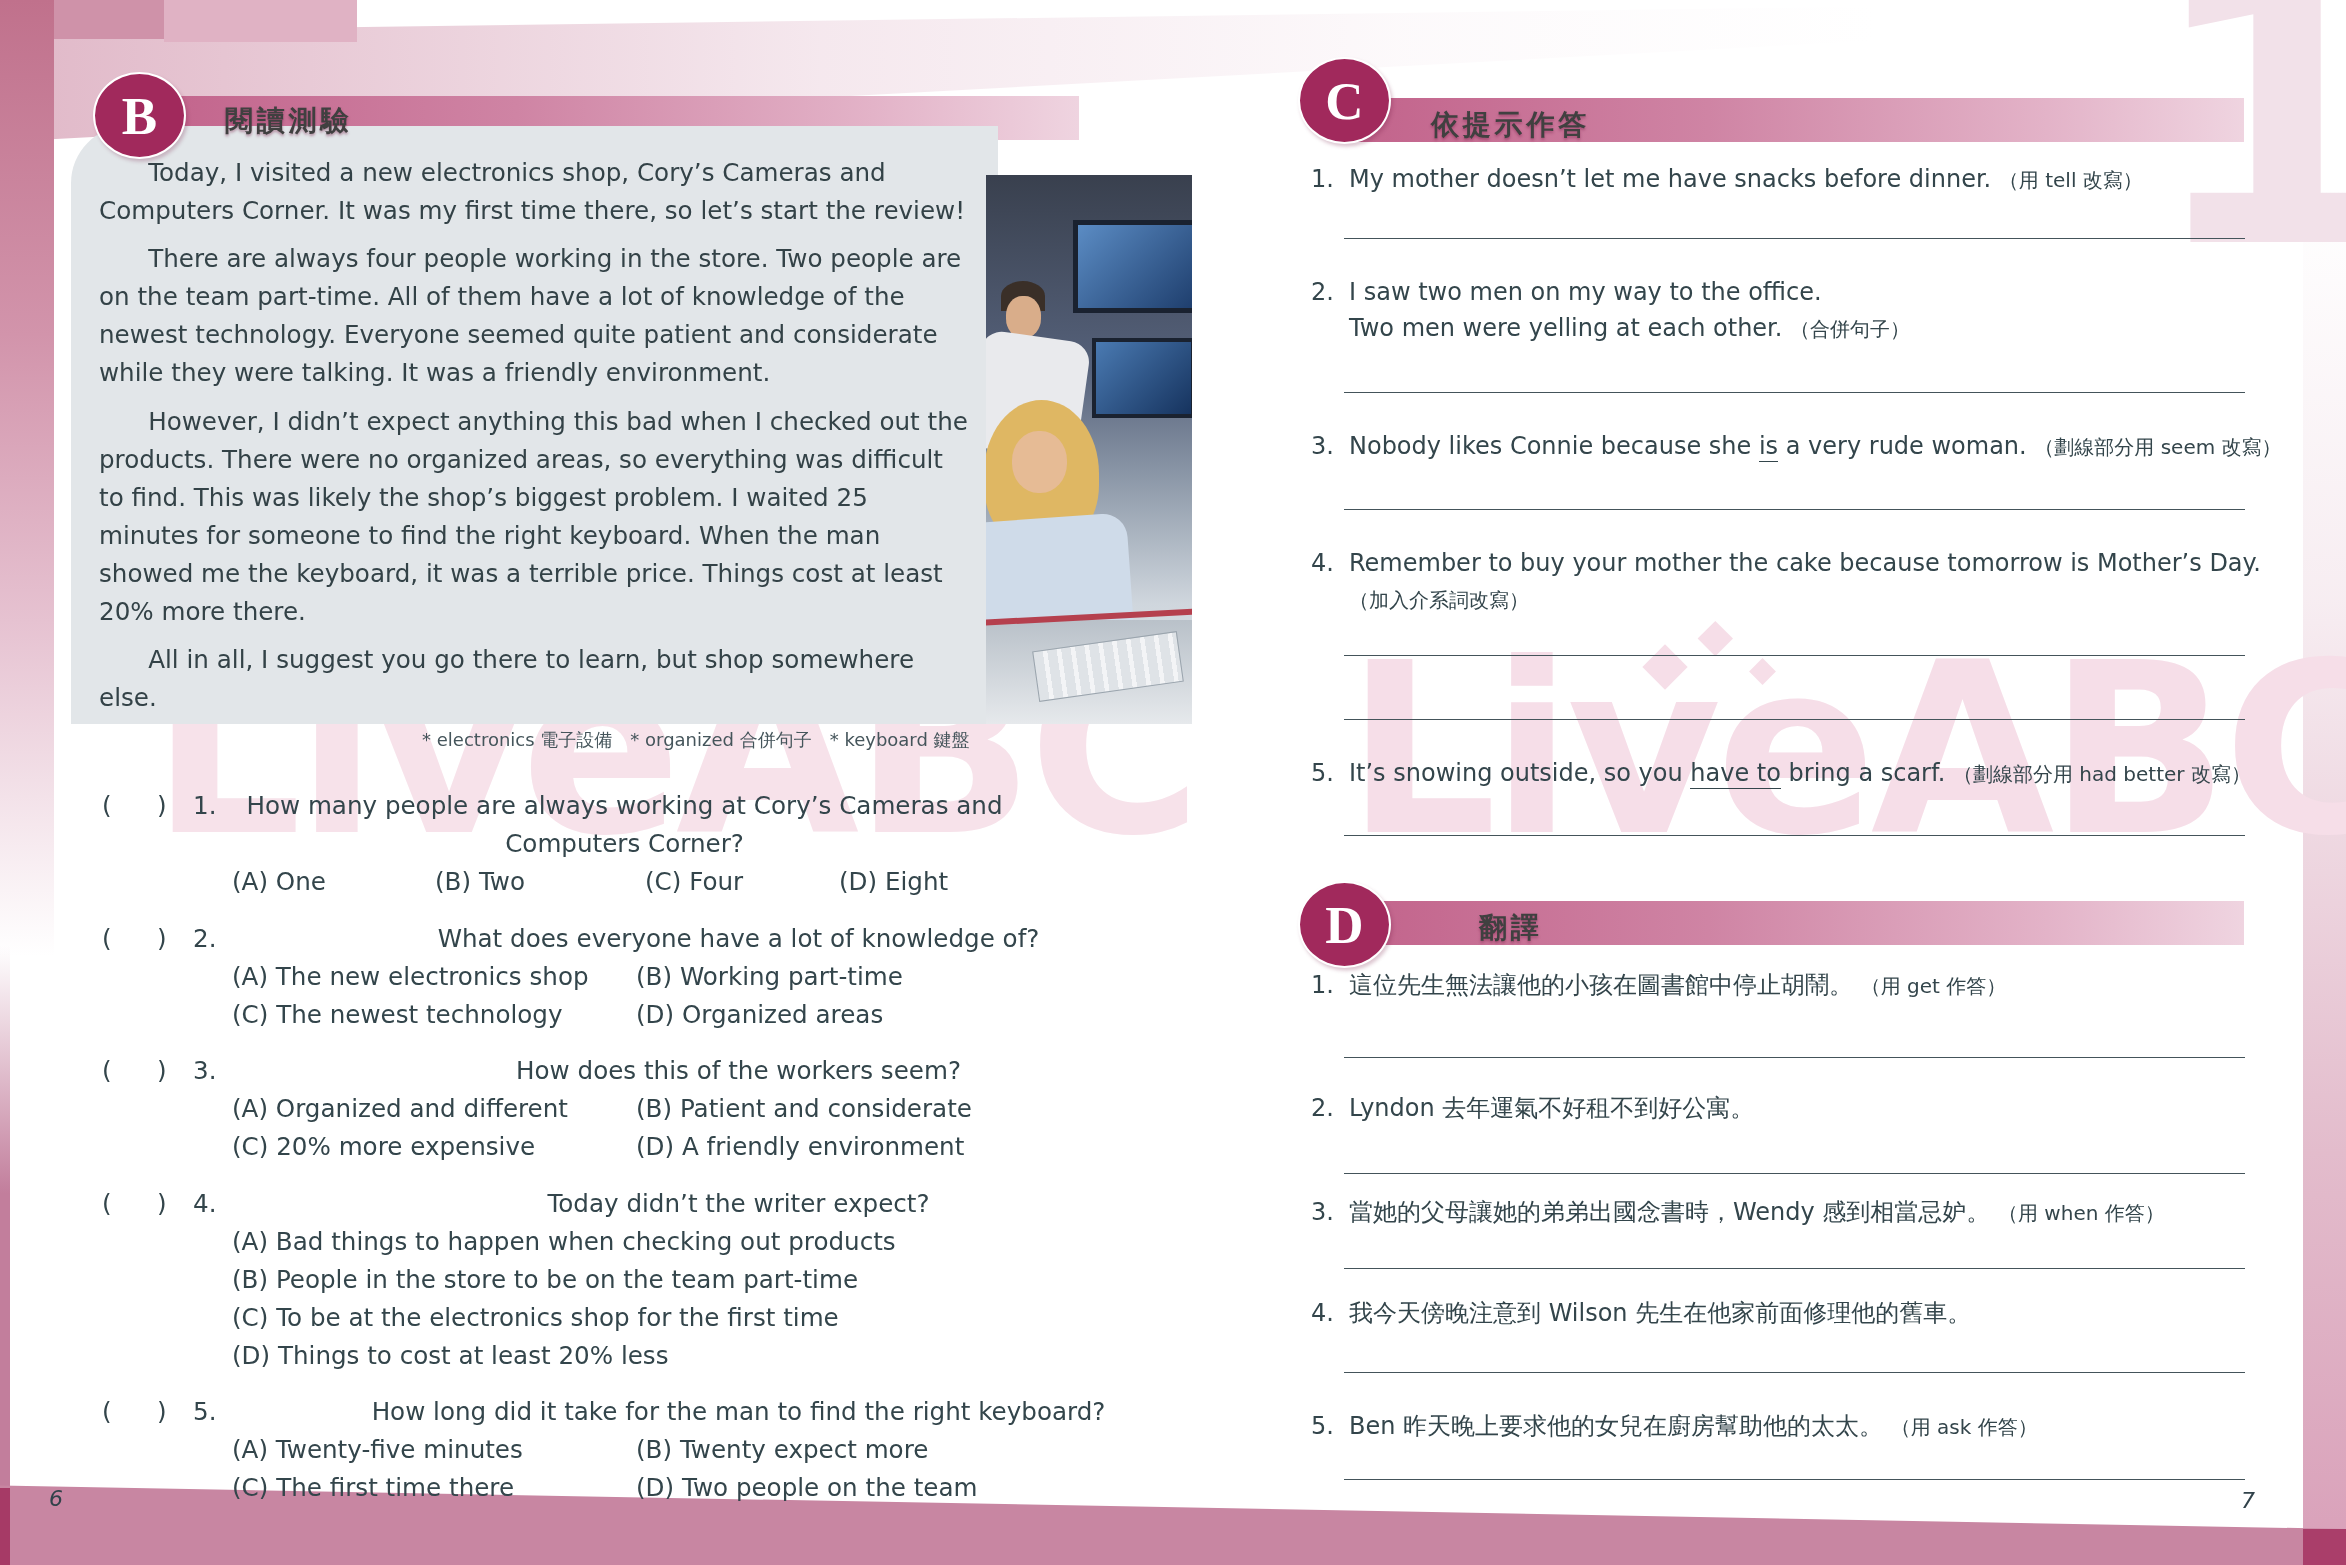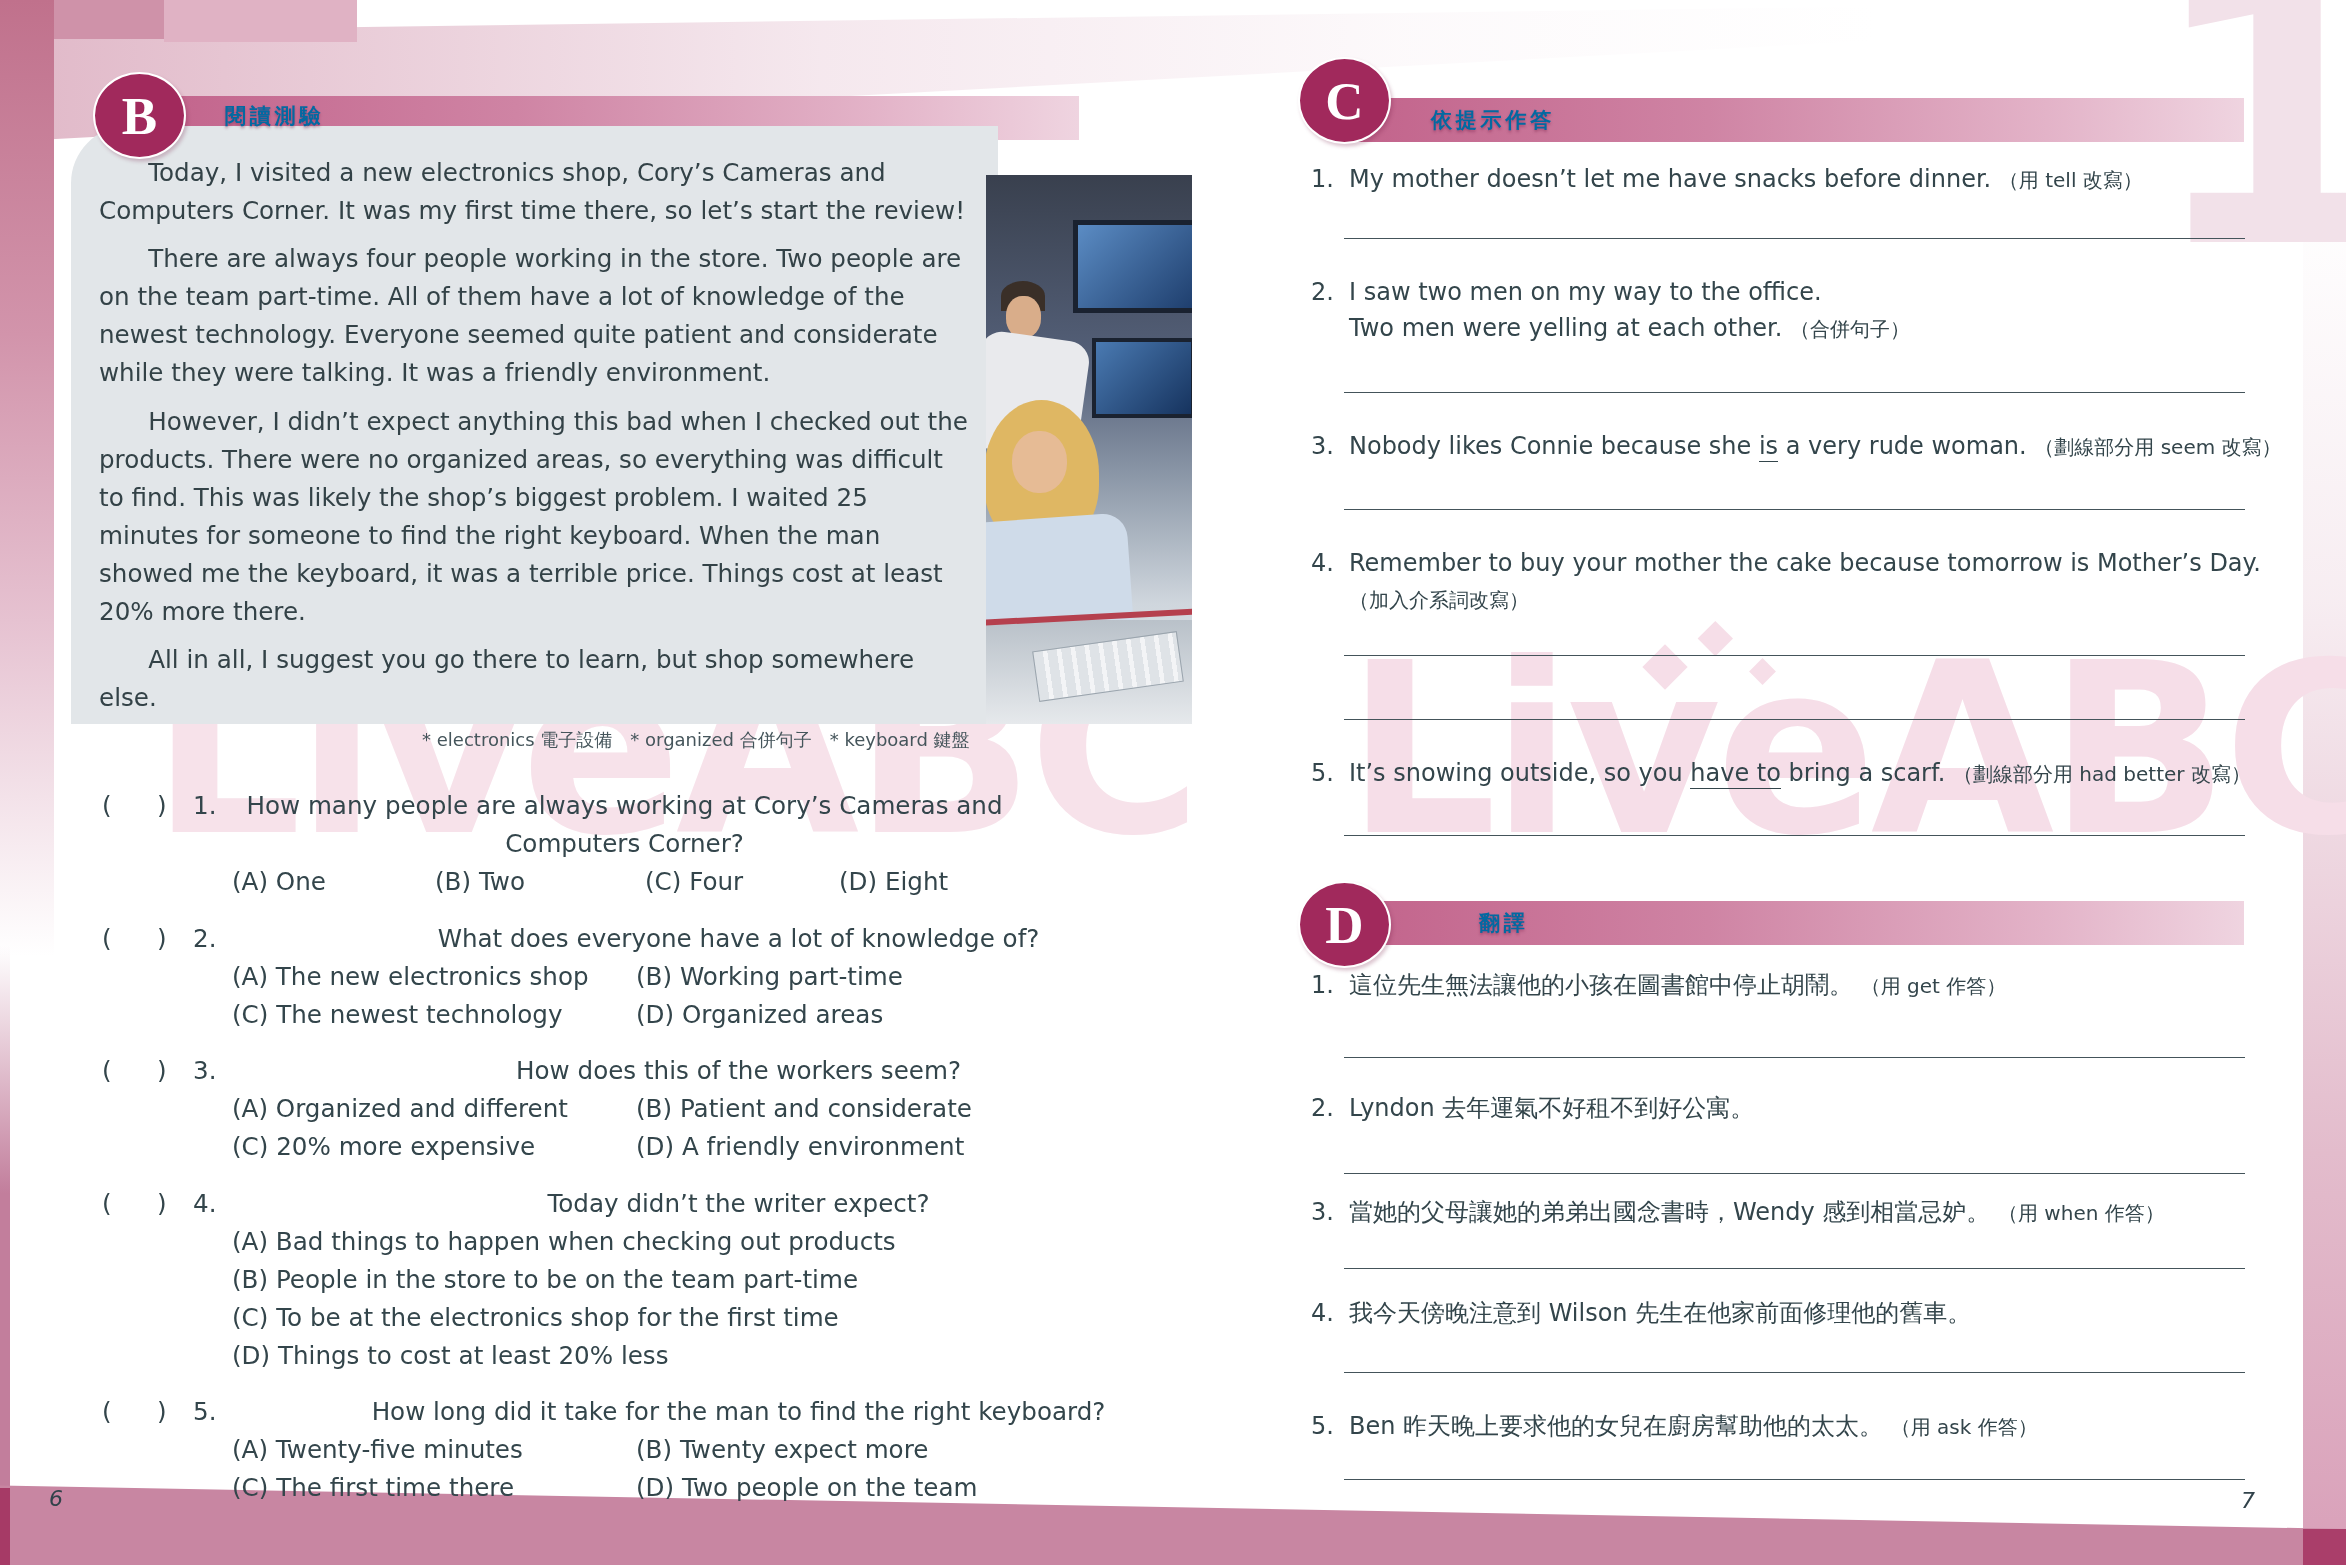--- a/index.html
+++ b/index.html
@@ -26,21 +26,21 @@
   .big-one{position:absolute;left:2146px;top:-79px;font-size:379px;font-weight:700;color:#f2e1e9;line-height:1;}
 
   
   .wm{position:absolute;font-weight:700;font-size:237px;letter-spacing:-5.7px;color:#f7e2ea;line-height:1;z-index:1;}
   .wm-left{left:151px;top:632px;}
   .wm-right{left:1346px;top:632px;color:#f6dee8;}
   .wm-dot{position:absolute;width:32px;height:32px;background:#f6dee8;transform:rotate(45deg);z-index:1;}
 
   
   .sec-bar{position:absolute;height:44px;background:linear-gradient(90deg,#c2638b 0%,#cf84a4 40%,#e3b3c8 78%,#efd4e0 100%);}
-  .sec-title{position:absolute;color:#0369a1;font-size:21px;font-weight:700;letter-spacing:3.8px;
+  .sec-title{position:absolute;color:#404040;font-size:28px;font-weight:700;letter-spacing:3.8px;
     text-shadow:0 1.9px 2.8px rgba(120,30,70,.45);z-index:5;}
   .sec-circle{position:absolute;width:89px;height:83px;background:#a1295c;border:2.8px solid #ffffff;
     border-radius:50%;z-index:6;display:flex;align-items:center;justify-content:center;
     box-shadow:1.9px 2.8px 3.8px rgba(120,30,70,.25);}
   .sec-circle span{font-family:"Liberation Serif","DejaVu Serif",serif;font-size:53px;font-weight:700;color:#ffffff;}
 
   
   .passage-box{position:absolute;left:71px;top:126px;width:927px;height:598px;background:#e2e6e9;
     border-radius:57px 0 0 0;z-index:2;box-sizing:border-box;padding:28px 24.6px 5.7px 28px;}
   .passage-box p{margin:0 0 10.4px 0;font-size:24.6px;line-height:38px;text-indent:2em;color:#334247;}

